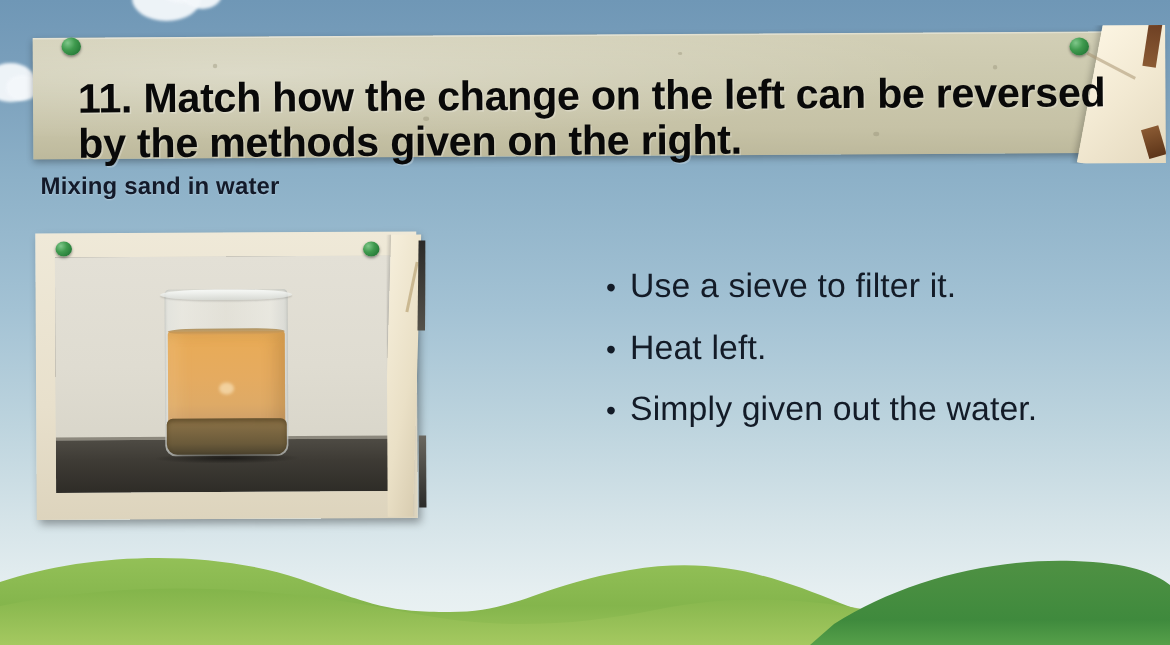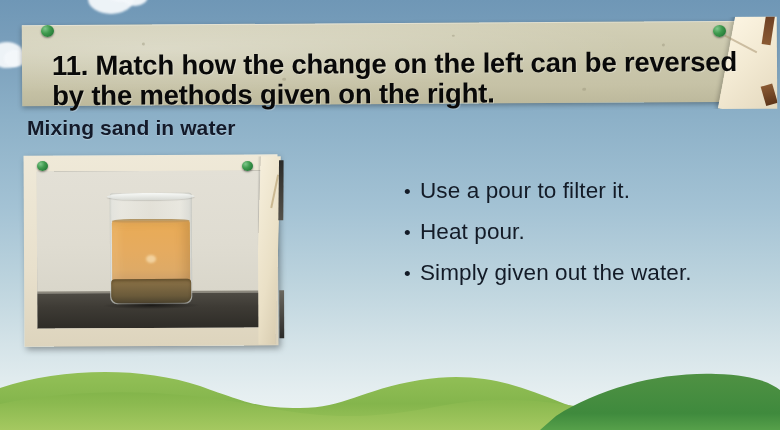--- a/index.html
+++ b/index.html
@@ -133,21 +133,21 @@
     box-shadow: 0 1px 2px rgba(0,0,0,.45);
     z-index: 6;
   }
   .pin.big { width: 13px; height: 12px; }
 
   
   .subtitle {
     position: absolute;
     left: 27px;
     top: 116px;
-    font-size: 21px;
+    font-size: 16px;
     font-weight: bold;
     color: #131a2a;
     letter-spacing: .1px;
     text-shadow: 0 1px 1px rgba(255,255,255,.28);
   }
 
   
   .photo-frame {
     position: absolute;
     left: 24px;
@@ -381,25 +381,25 @@
       <div class="dark"></div>
       <div class="dark2"></div>
     </div>
   </div>
   <div class="pin" style="left:37px;top:161px;"></div>
   <div class="pin" style="left:242px;top:161px;"></div>
 
   <div class="bullets">
     <div class="bullet-row">
       <span class="bullet-dot">•</span>
-      <span class="bullet-label">Use a pour to filter it.</span>
+      <span class="bullet-label">Use a sieve to filter it.</span>
     </div>
     <div class="bullet-row">
       <span class="bullet-dot">•</span>
-      <span class="bullet-label">Heat pour.</span>
+      <span class="bullet-label">Heat left.</span>
     </div>
     <div class="bullet-row">
       <span class="bullet-dot">•</span>
       <span class="bullet-label">Simply given out the water.</span>
     </div>
   </div>
 
 </div>
 
 </body></html>

